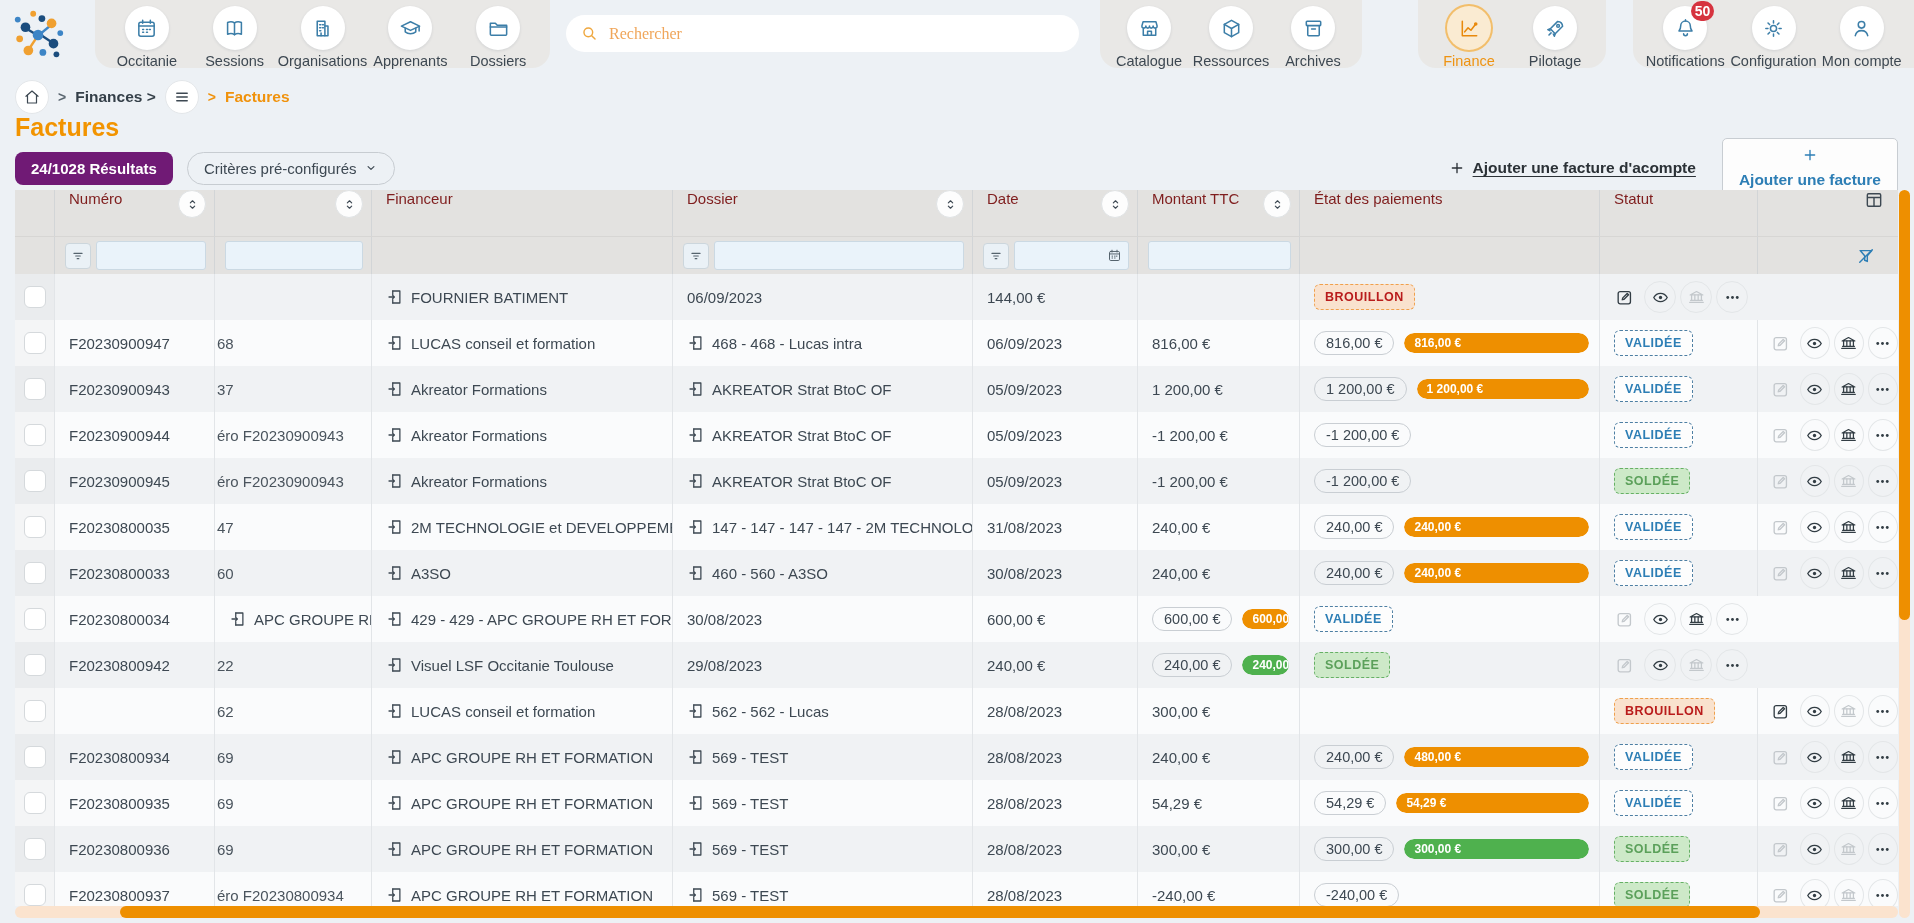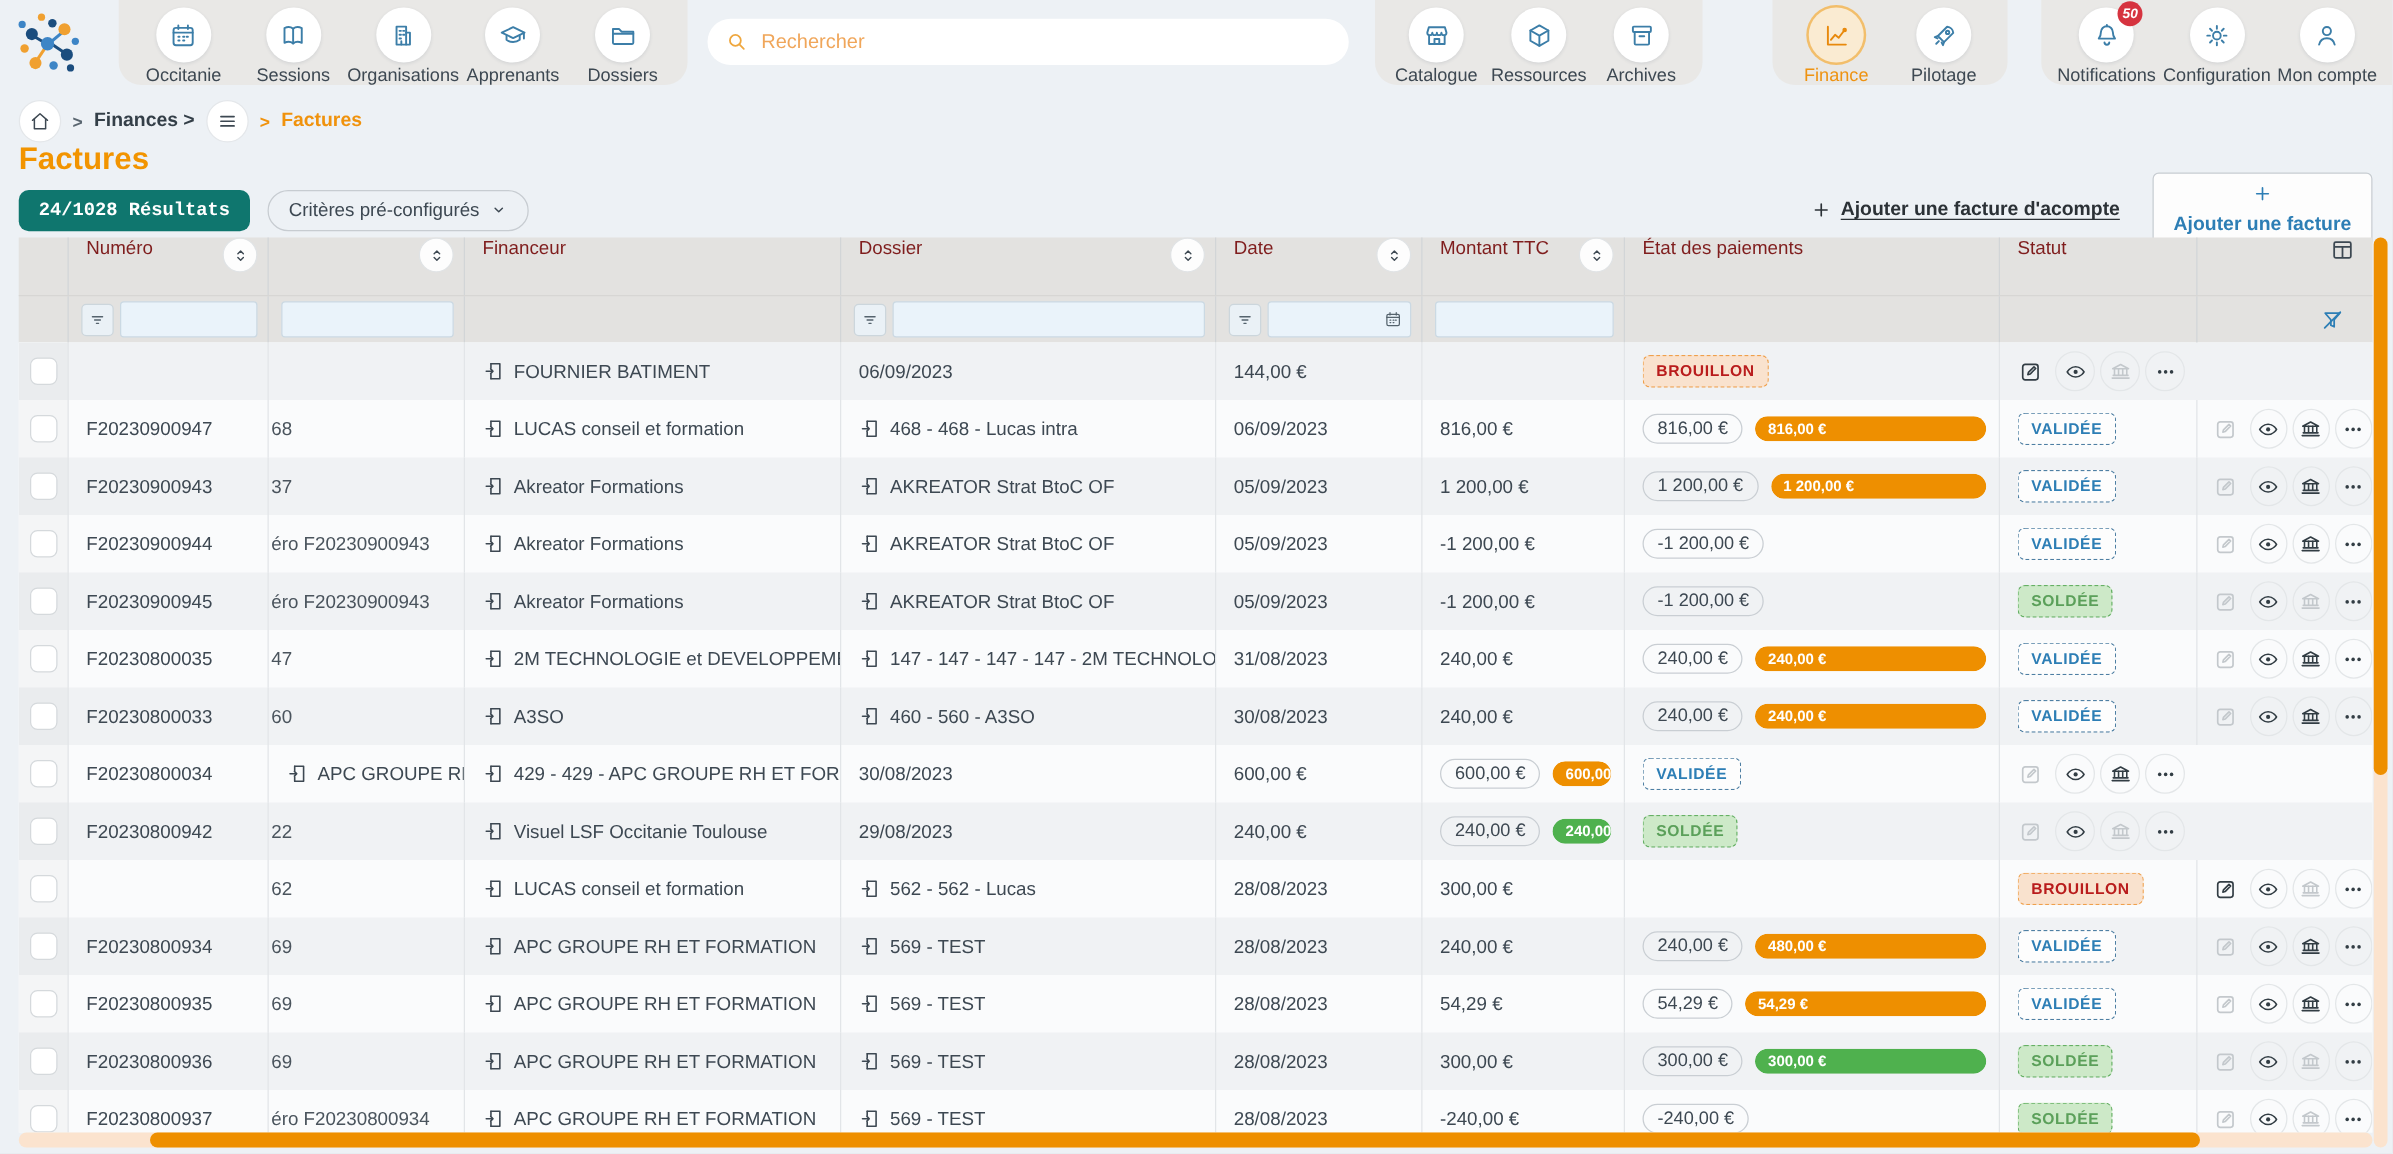--- a/index.html
+++ b/index.html
@@ -14,37 +14,37 @@
   .ng1 { left:95px;  width:455px; }
   .ng2 { left:1100px; width:262px; }
   .ng3 { left:1418px; width:188px; }
   .ng4 { left:1633px; width:281px; border-radius:0 0 0 18px; }
   .nav-item { width:88px; display:flex; flex-direction:column; align-items:center; cursor:pointer; }
   .nav-ico { position:relative; width:44px; height:44px; border-radius:50%; background:#fff; display:flex; align-items:center; justify-content:center; color:#3C7EA8; box-shadow:0 1px 3px rgba(40,60,80,.12); }
   .nav-ico svg { width:23px; height:23px; }
   .nav-label { margin-top:3px; font-size:14.5px; color:#3d4852; white-space:nowrap; }
   .nav-item.active .nav-ico { background:#FAEBD2; box-shadow:0 0 0 2px #F2BE6B; color:#E8890C; }
   .nav-item.active .nav-label { color:#EE9312; }
-  .nav-badge { position:absolute; top:-5px; right:-7px; min-width:20px; height:20px; border-radius:10px; background:#D6333F; color:#fff; font-size:11px; font-weight:bold; display:flex; align-items:center; justify-content:center; padding:0 4px;font-style:italic; }
+  .nav-badge { position:absolute; top:-5px; right:-7px; min-width:20px; height:20px; border-radius:10px; background:#D6333F; color:#fff; font-size:14px; font-weight:bold; display:flex; align-items:center; justify-content:center; padding:0 4px; }
   .searchbar { position:absolute; left:566px; top:15px; width:513px; height:37px; background:#fff; border-radius:19px; display:flex; align-items:center; padding:0 14px; gap:10px; }
   .searchbar svg { width:19px; height:19px; color:#EFA73E; }
-  .searchbar input { border:none; outline:none; flex:1; font-size:16px; color:#3d4852; background:transparent; font-family:Liberation Sans, sans-serif; }
+  .searchbar input { border:none; outline:none; flex:1; font-size:16px; color:#3d4852; background:transparent; font-family:Liberation Serif, serif; }
   .searchbar input::placeholder { color:#F0A65A; opacity:1; }
 
   
   .breadcrumb { position:absolute; left:15px; top:79px; height:36px; display:flex; align-items:center; gap:9px; font-size:15.5px; }
   .bc-circle { width:34px; height:34px; border-radius:50%; background:#fff; border:1px solid #e4e7ea; display:flex; align-items:center; justify-content:center; color:#3d4852; cursor:pointer; }
   .bc-circle svg { width:18px; height:18px; }
   .bc-sep { color:#5a6670; font-weight:bold; font-size:14px; }
   .bc-sep.orange { color:#F0920C; }
   .bc-link { font-weight:bold; color:#343f48; cursor:pointer; }
   .bc-current { font-weight:bold; color:#F0920C; cursor:pointer; }
   .page-title { position:absolute; left:15px; top:113px; font-size:25px; font-weight:bold; color:#F29400; }
   .controls { position:absolute; left:15px; right:16px; top:150px; height:36px; display:flex; align-items:center; }
-  .results-badge { background:#0f766e; color:#fff; font-weight:bold; font-size:15px; border-radius:8px; padding:8px 16px;font-family:Liberation Mono, monospace; }
+  .results-badge { background:#701a75; color:#fff; font-weight:bold; font-size:15px; border-radius:8px; padding:8px 16px; }
   .criteria-btn { margin-left:14px; border:1.5px solid #c7ccd1; border-radius:18px; padding:7px 16px; font-size:15px; color:#3d4852; display:flex; align-items:center; gap:8px; cursor:pointer; }
   .criteria-btn svg { width:14px; height:14px; }
   .spacer { flex:1; }
   .link-add { display:flex; align-items:center; gap:8px; font-size:15.5px; font-weight:bold; color:#2b3136; cursor:pointer; }
   .link-add .lbl { text-decoration:underline; text-underline-offset:3px; }
   .link-add svg { width:16px; height:16px; }
   .btn-add { margin-left:26px; display:flex; align-items:center; gap:8px; background:#fdfdfd; border:1px solid #c8cdd2; border-radius:5px; padding:8px 16px; font-size:15.5px; font-weight:bold; color:#2D7EB5; cursor:pointer;flex-direction:column; }
   .btn-add svg { width:16px; height:16px; }
 
   

